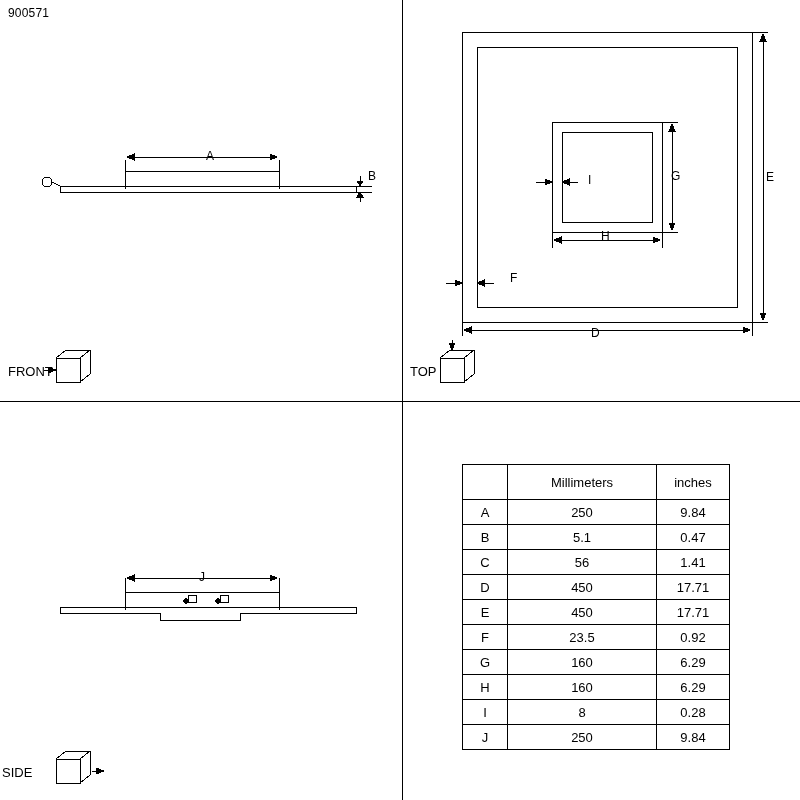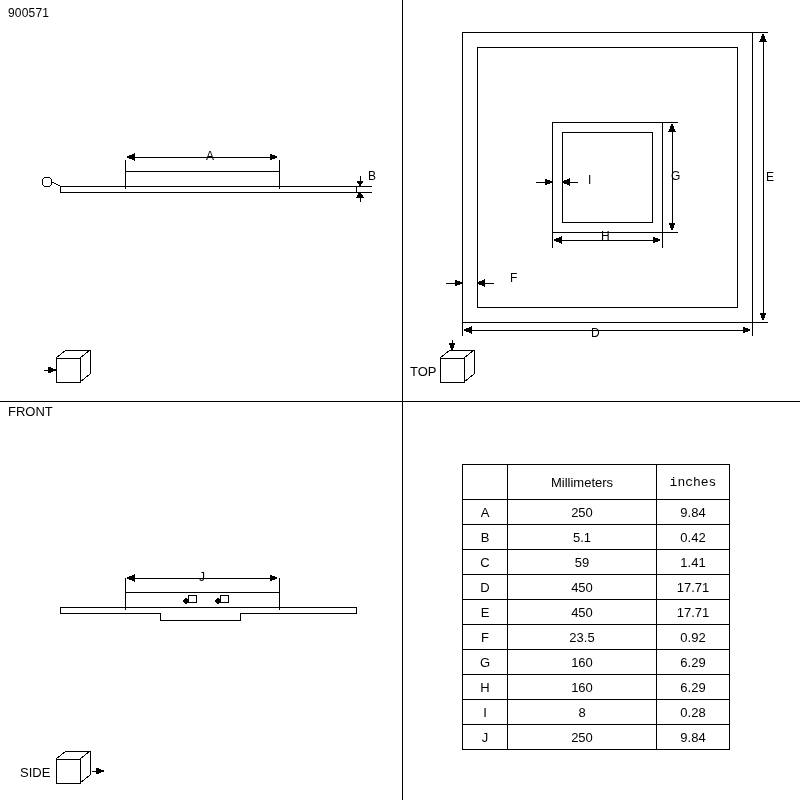--- a/index.html
+++ b/index.html
@@ -50,23 +50,23 @@
     left: 0;
     top: 0;
     width: 800px;
     height: 800px;
     pointer-events: none;
   }
   .view-label {
     position: absolute;
     font-size: 13px;
   }
-  #front-label { left: 8px;  top: 364px; margin-top: 40px; }
+  #front-label { left: 8px;  top: 364px; }
   #top-label   { left: 410px; top: 364px; text-align: right; }
-  #side-label  { left: 20px;  top: 765px; }
+  #side-label  { left: 2px;  top: 765px; }
 
   
   .dim {
     position: absolute;
     font-size: 12px;
     line-height: 12px;
   }
 
   
   .spec-table {
@@ -78,21 +78,21 @@
   }
   .spec-table th, .spec-table td {
     border: 1px solid #000000;
     height: 24px;
     text-align: center;
     font-weight: normal;
     padding: 0;
   }
   .spec-table .c-letter { width: 44px; }
   .spec-table .c-mm     { width: 148px; }
-  .spec-table .c-in     { width: 72px; font-family: Liberation Mono, monospace; }
+  .spec-table .c-in     { width: 72px; }
   .spec-table thead th  { height: 34px; }
   .spec-table thead th.blank { border-left-color: #000; }
 </style>
 </head>
 <body>
 
 <div class="page">
 
   <div class="part-no">900571</div>
 
@@ -236,25 +236,25 @@
     </thead>
     <tbody>
       <tr>
         <td>A</td>
         <td>250</td>
         <td>9.84</td>
       </tr>
       <tr>
         <td>B</td>
         <td>5.1</td>
-        <td>0.42</td>
+        <td>0.47</td>
       </tr>
       <tr>
         <td>C</td>
-        <td>59</td>
+        <td>56</td>
         <td>1.41</td>
       </tr>
       <tr>
         <td>D</td>
         <td>450</td>
         <td>17.71</td>
       </tr>
       <tr>
         <td>E</td>
         <td>450</td>

